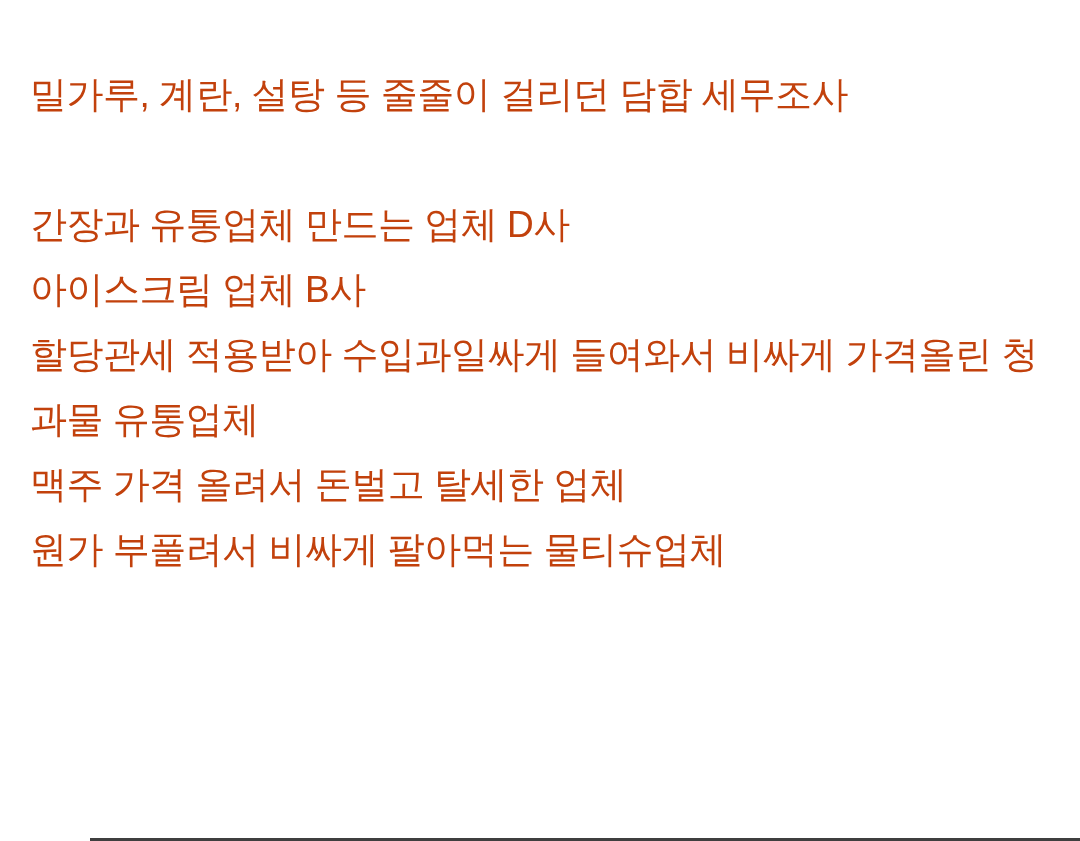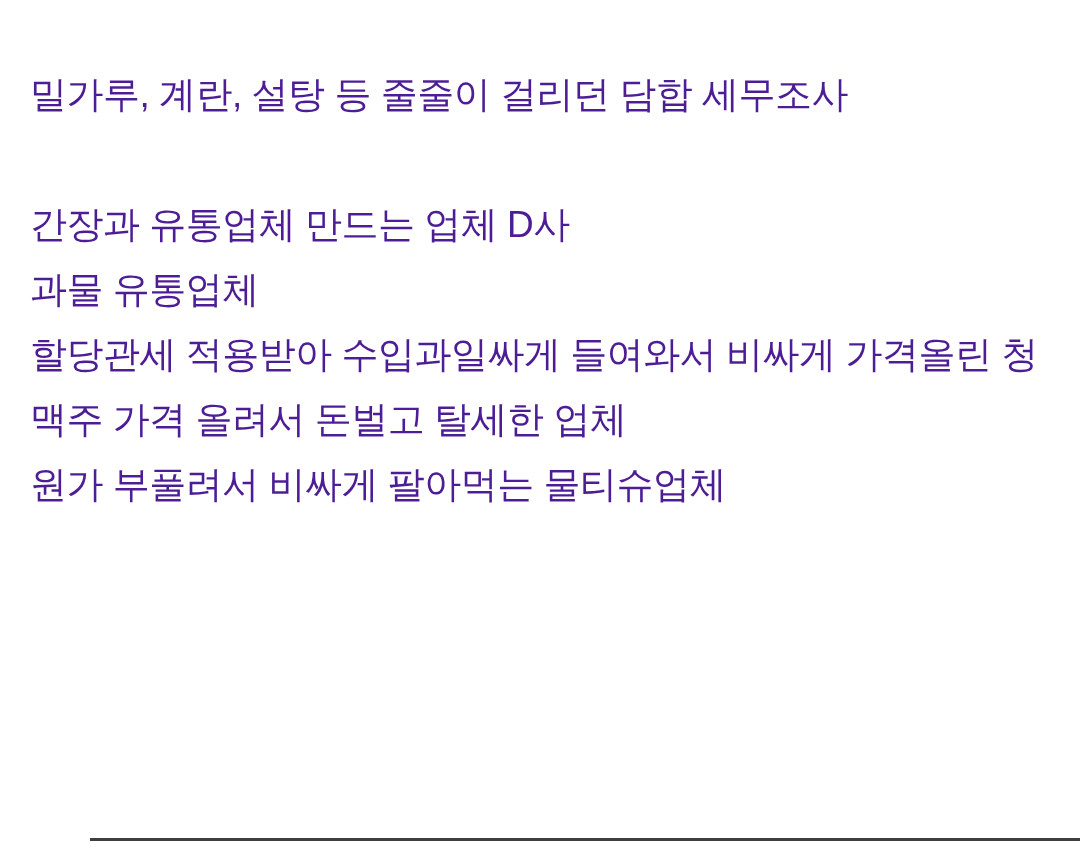--- a/index.html
+++ b/index.html
@@ -16,41 +16,42 @@
     height: 841px;
     padding: 62px 28px 0 30px;
     color: #141414;
   }
   .text-line {
     display: block;
     height: 65px;
     line-height: 65px;
     font-size: 37px;
     font-weight: 400;
-    color: #4c1d95;
+    color: #c2410c;
     white-space: nowrap;
     letter-spacing: -0.5px;
   }
   .bottom-cropped-element {
     position: absolute;
     left: 90px;
     right: 0;
     bottom: 0;
     height: 3px;
     background: #3f3f3f;
   }
 </style>
 </head>
 <body>
 
 <main class="post-body">
   <div>
       <div class="text-line">밀가루, 계란, 설탕 등 줄줄이 걸리던 담합 세무조사</div>
       <div class="text-line"></div>
       <div class="text-line">간장과 유통업체 만드는 업체 D사</div>
+      <div class="text-line">아이스크림 업체 B사</div>
+      <div class="text-line">할당관세 적용받아 수입과일싸게 들여와서 비싸게 가격올린 청</div>
       <div class="text-line">과물 유통업체</div>
-      <div class="text-line">할당관세 적용받아 수입과일싸게 들여와서 비싸게 가격올린 청</div>
       <div class="text-line">맥주 가격 올려서 돈벌고 탈세한 업체</div>
       <div class="text-line">원가 부풀려서 비싸게 팔아먹는 물티슈업체</div>
       <div class="text-line"></div>
     </div>
   <div class="bottom-cropped-element"></div>
 </main>
 
 </body></html>

